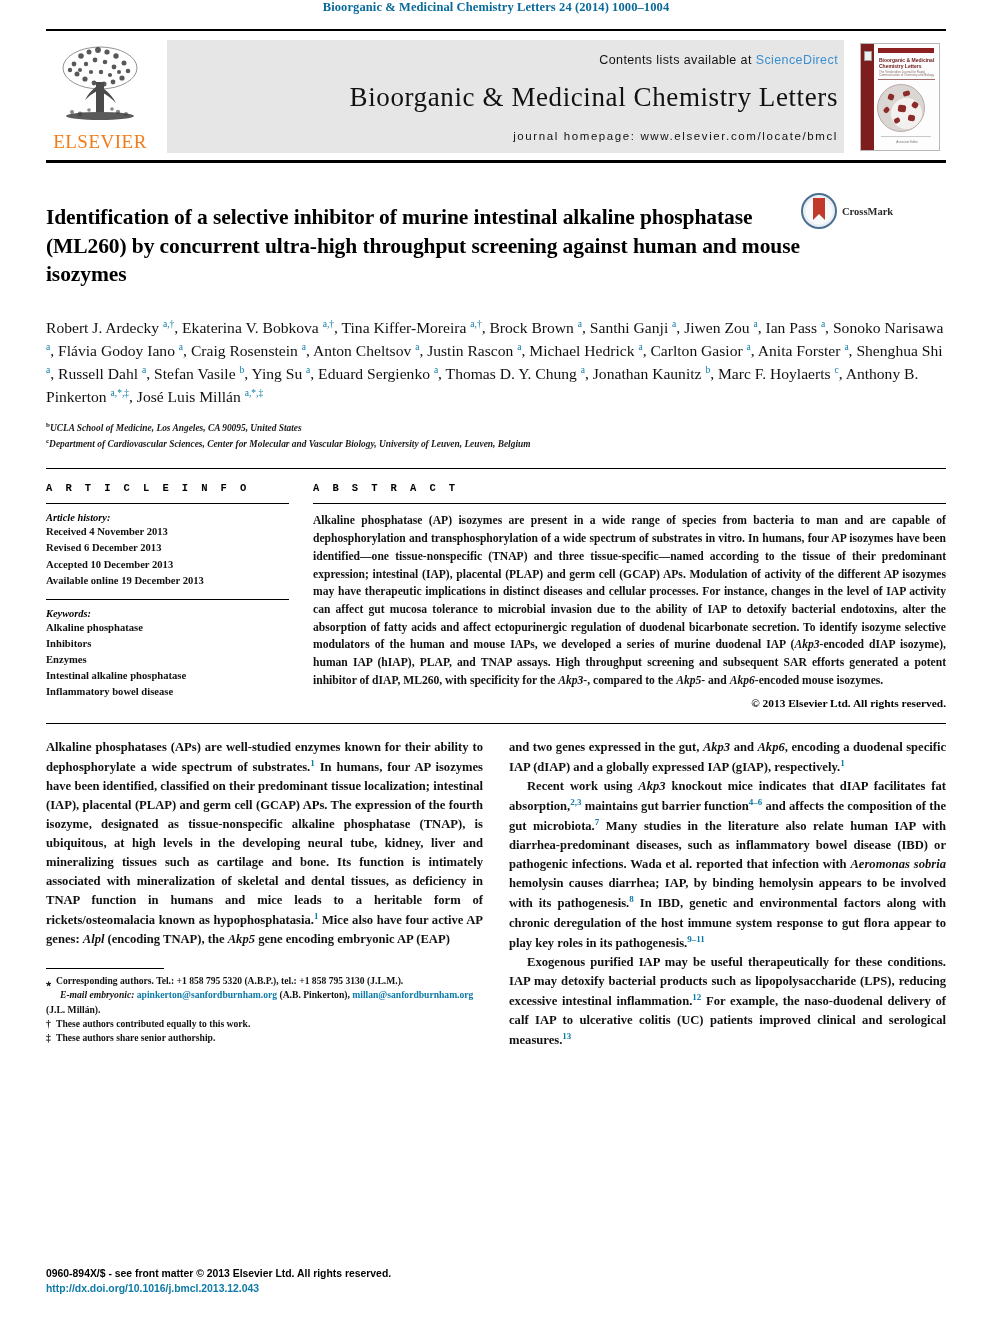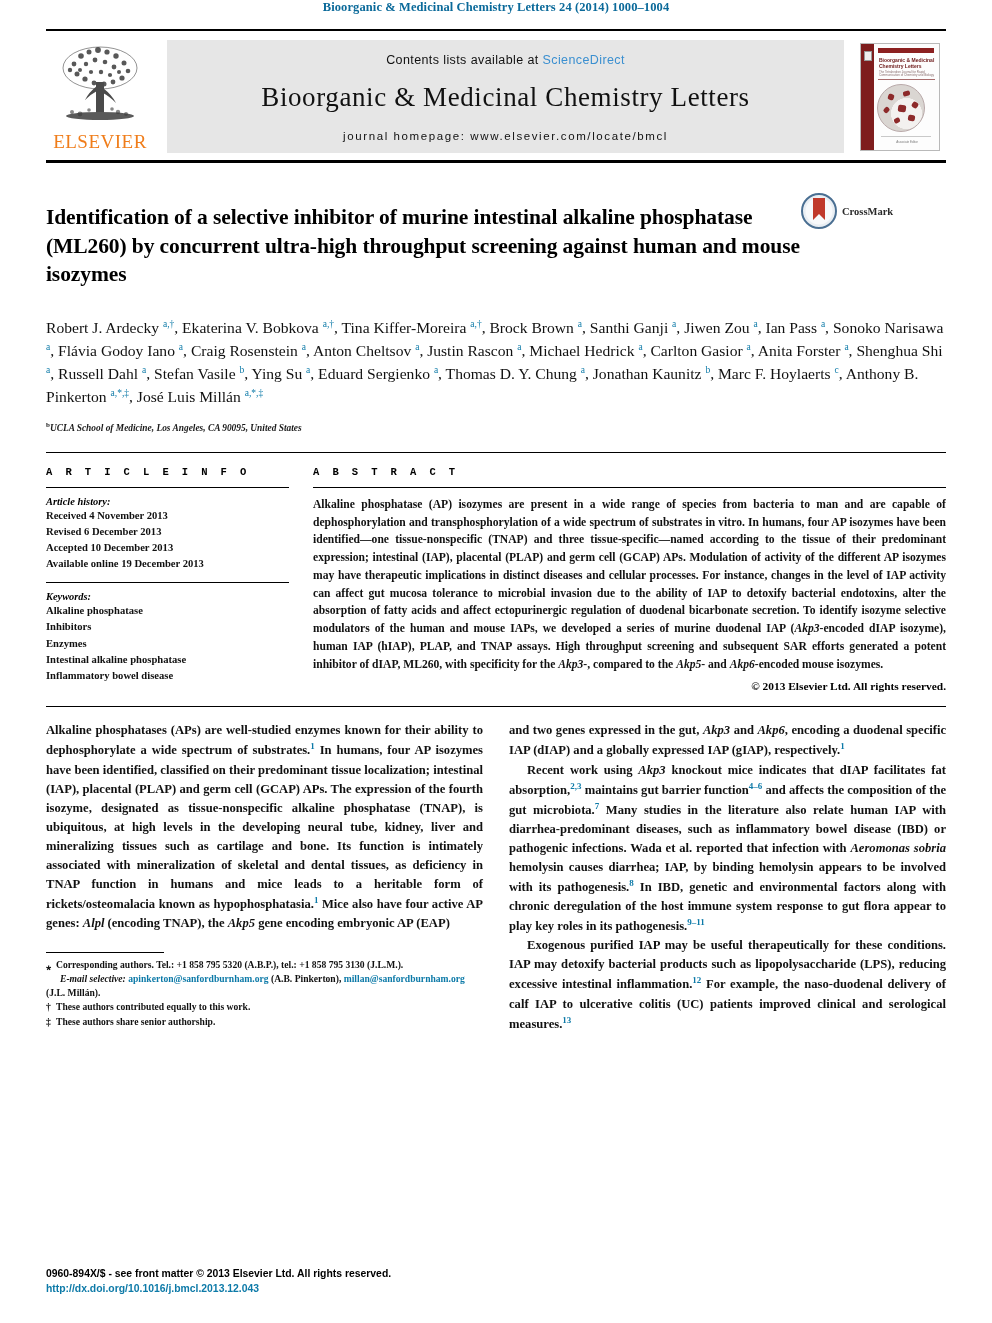--- a/index.html
+++ b/index.html
@@ -50,21 +50,21 @@
     font-family: "Liberation Serif", serif;
     font-size: 19px;
     letter-spacing: .5px;
     margin-top: 1px;
   }
   .journal-band {
     flex: 1 1 auto;
     background: #e6e6e6;
     display: flex;
     flex-direction: column;
-    align-items: center;
+    align-items: flex-end;
     justify-content: space-between;
     padding: 13px 6px 11px 6px;
     margin-left: 13px;
   }
   .contents-line {
     font-family: "Liberation Sans", sans-serif;
     font-size: 12.5px;
     letter-spacing: .4px;
     color: #111;
   }
@@ -343,20 +343,21 @@
         </svg>
       </div>
       <span class="cm-label">CrossMark</span>
     </div>
   </div>
 
   <div class="authors">Robert J. Ardecky <sup>a,†</sup>, Ekaterina V. Bobkova <sup>a,†</sup>, Tina Kiffer-Moreira <sup>a,†</sup>, Brock Brown <sup>a</sup>, Santhi Ganji <sup>a</sup>, Jiwen Zou <sup>a</sup>, Ian Pass <sup>a</sup>, Sonoko Narisawa <sup>a</sup>, Flávia Godoy Iano <sup>a</sup>, Craig Rosenstein <sup>a</sup>, Anton Cheltsov <sup>a</sup>, Justin Rascon <sup>a</sup>, Michael Hedrick <sup>a</sup>, Carlton Gasior <sup>a</sup>, Anita Forster <sup>a</sup>, Shenghua Shi <sup>a</sup>, Russell Dahl <sup>a</sup>, Stefan Vasile <sup>b</sup>, Ying Su <sup>a</sup>, Eduard Sergienko <sup>a</sup>, Thomas D. Y. Chung <sup>a</sup>, Jonathan Kaunitz <sup>b</sup>, Marc F. Hoylaerts <sup>c</sup>, Anthony B. Pinkerton <sup>a,*,‡</sup>, José Luis Millán <sup>a,*,‡</sup></div>
 
   <div class="affiliations">
     <div><sup>b</sup><span>UCLA School of Medicine, Los Angeles, CA 90095, United States</span></div>
+    <div><sup>c</sup><span>Department of Cardiovascular Sciences, Center for Molecular and Vascular Biology, University of Leuven, Leuven, Belgium</span></div>
   </div>
 
   <div class="info-abstract">
 
     <div class="col-info">
       <div class="sec-head">A R T I C L E   I N F O</div>
       <div class="hr-thin"></div>
       <div class="info-sub">Article history:</div>
       <div class="info-line">Received 4 November 2013</div>
       <div class="info-line">Revised 6 December 2013</div>
@@ -383,21 +384,21 @@
 
   <div class="body-cols">
     <div class="bcol">
       <div class="btext">
           <p class="noindent">Alkaline phosphatases (APs) are well-studied enzymes known for their ability to dephosphorylate a wide spectrum of substrates.<span class="ref">1</span> In humans, four AP isozymes have been identified, classified on their predominant tissue localization; intestinal (IAP), placental (PLAP) and germ cell (GCAP) APs. The expression of the fourth isozyme, designated as tissue-nonspecific alkaline phosphatase (TNAP), is ubiquitous, at high levels in the developing neural tube, kidney, liver and mineralizing tissues such as cartilage and bone. Its function is intimately associated with mineralization of skeletal and dental tissues, as deficiency in TNAP function in humans and mice leads to a heritable form of rickets/osteomalacia known as hypophosphatasia.<span class="ref">1</span> Mice also have four active AP genes: <em>Alpl</em> (encoding TNAP), the <em>Akp5</em> gene encoding embryonic AP (EAP)</p>
         </div>
 
       <div class="footnote-rule"></div>
       <div class="footnotes">
         <div class="fn-item"><span class="mark">⁎</span> Corresponding authors. Tel.: +1 858 795 5320 (A.B.P.), tel.: +1 858 795 3130 (J.L.M.).</div>
-        <div class="fn-email"><i>E-mail selective:</i> <span class="link">apinkerton@sanfordburnham.org</span> (A.B. Pinkerton), <span class="link">millan@sanfordburnham.org</span> (J.L. Millán).</div>
+        <div class="fn-email"><i>E-mail embryonic:</i> <span class="link">apinkerton@sanfordburnham.org</span> (A.B. Pinkerton), <span class="link">millan@sanfordburnham.org</span> (J.L. Millán).</div>
         <div class="fn-item"><span class="mark">†</span> These authors contributed equally to this work.</div>
         <div class="fn-item"><span class="mark">‡</span> These authors share senior authorship.</div>
       </div>
     </div>
 
     <div class="bcol">
       <div class="btext">
           <p class="noindent">and two genes expressed in the gut, <em>Akp3</em> and <em>Akp6</em>, encoding a duodenal specific IAP (dIAP) and a globally expressed IAP (gIAP), respectively.<span class="ref">1</span></p>
           <p>Recent work using <em>Akp3</em> knockout mice indicates that dIAP facilitates fat absorption,<span class="ref">2,3</span> maintains gut barrier function<span class="ref">4–6</span> and affects the composition of the gut microbiota.<span class="ref">7</span> Many studies in the literature also relate human IAP with diarrhea-predominant diseases, such as inflammatory bowel disease (IBD) or pathogenic infections. Wada et al. reported that infection with <em>Aeromonas sobria</em> hemolysin causes diarrhea; IAP, by binding hemolysin appears to be involved with its pathogenesis.<span class="ref">8</span> In IBD, genetic and environmental factors along with chronic deregulation of the host immune system response to gut flora appear to play key roles in its pathogenesis.<span class="ref">9–11</span></p>
           <p>Exogenous purified IAP may be useful therapeutically for these conditions. IAP may detoxify bacterial products such as lipopolysaccharide (LPS), reducing excessive intestinal inflammation.<span class="ref">12</span> For example, the naso-duodenal delivery of calf IAP to ulcerative colitis (UC) patients improved clinical and serological measures.<span class="ref">13</span></p>

